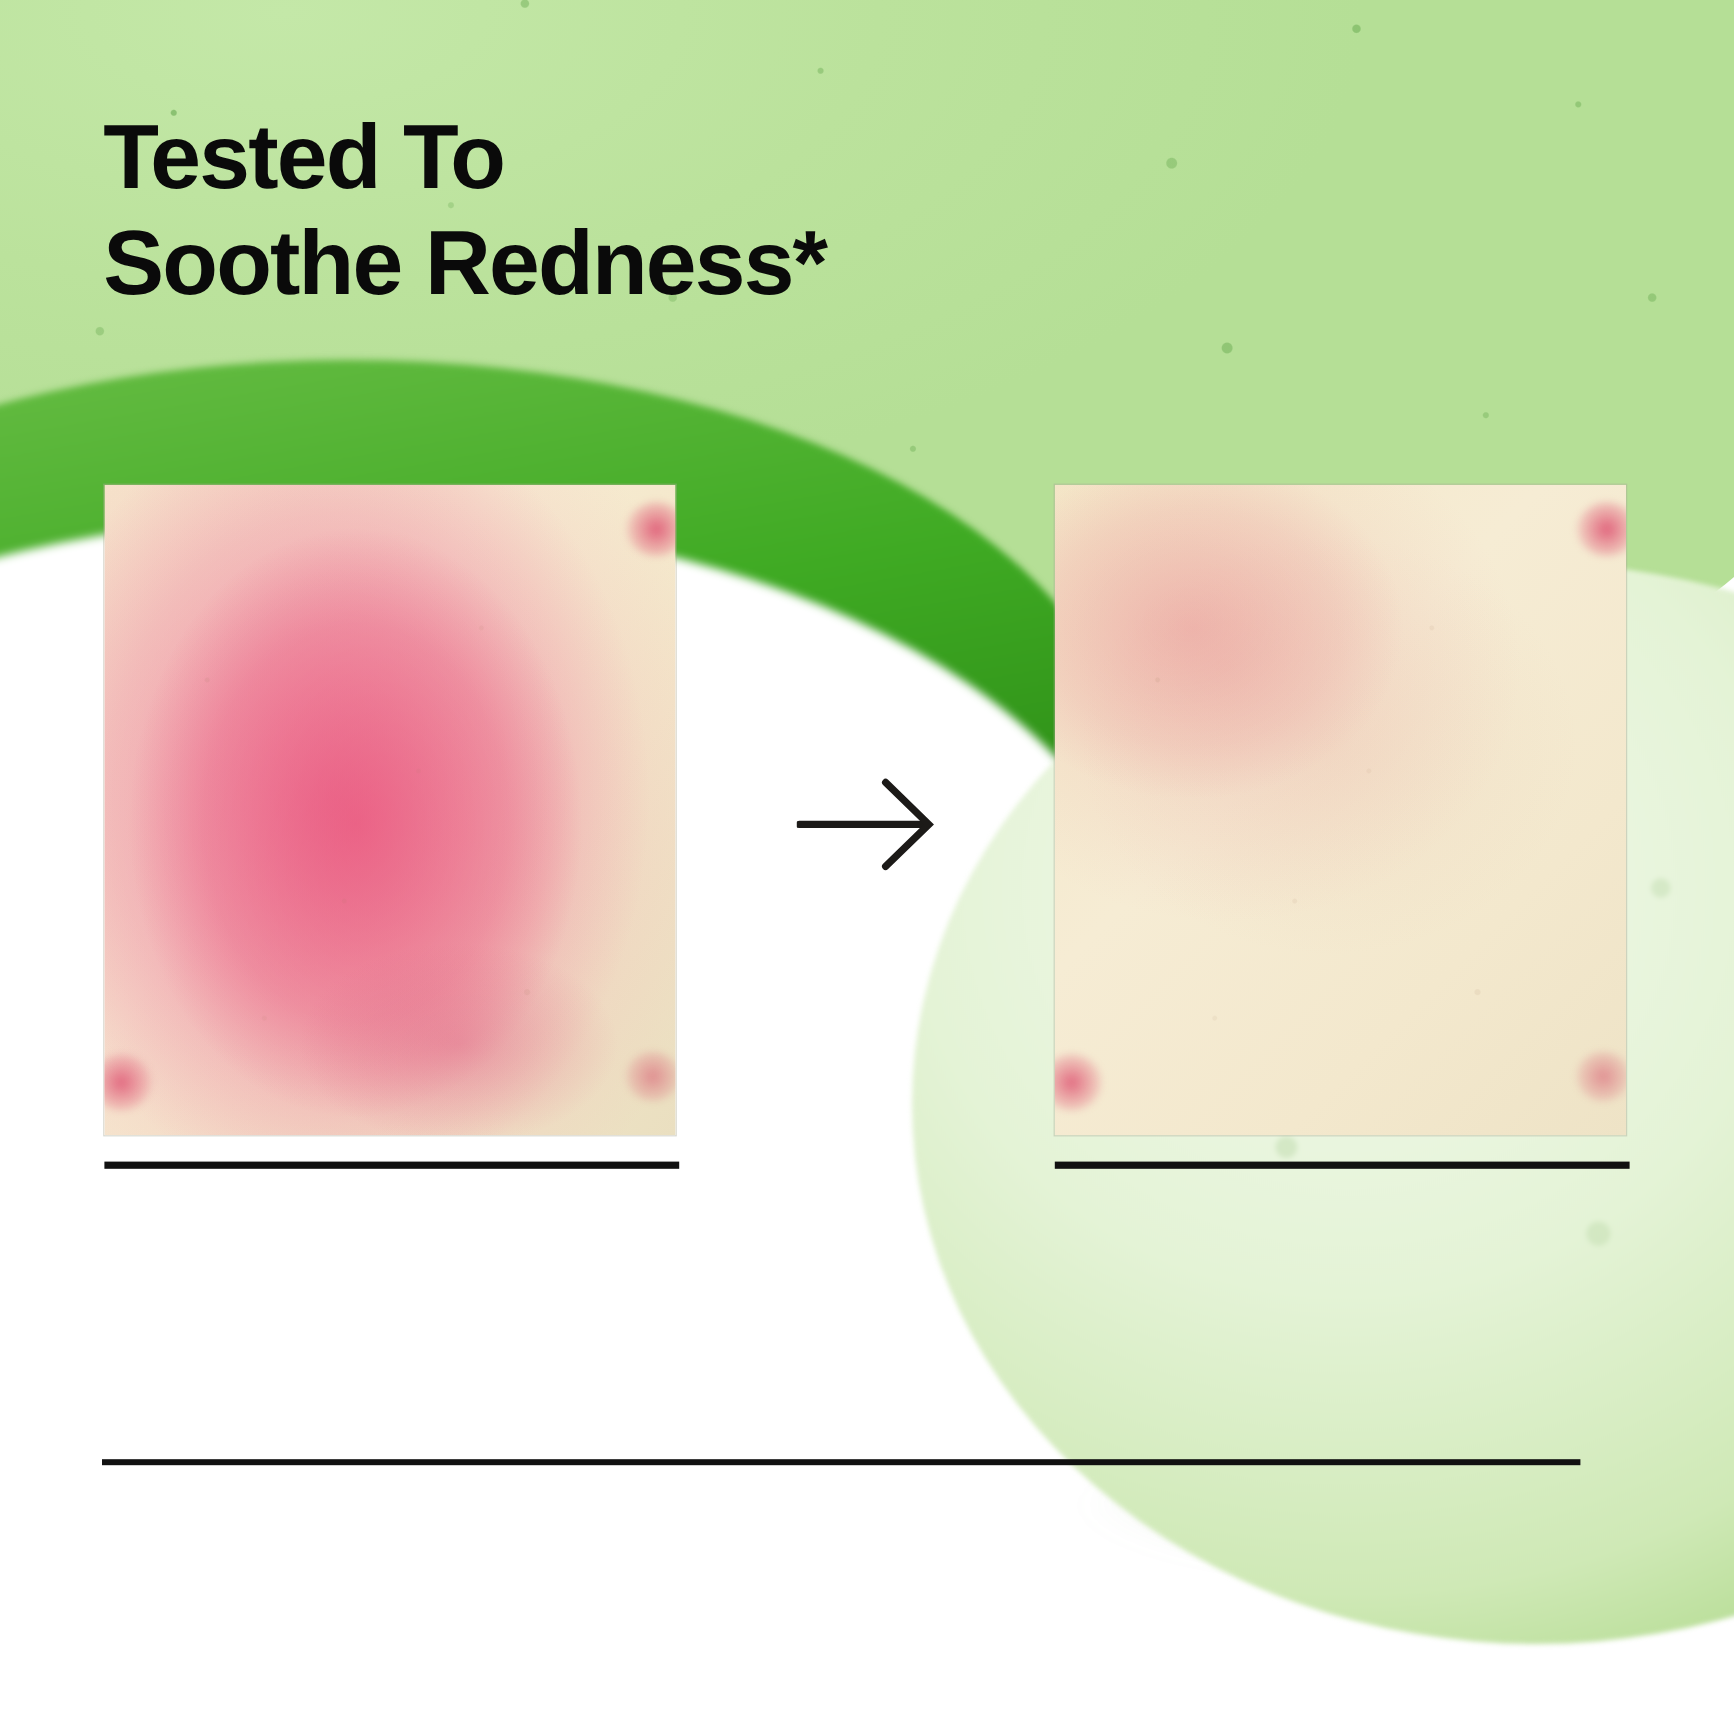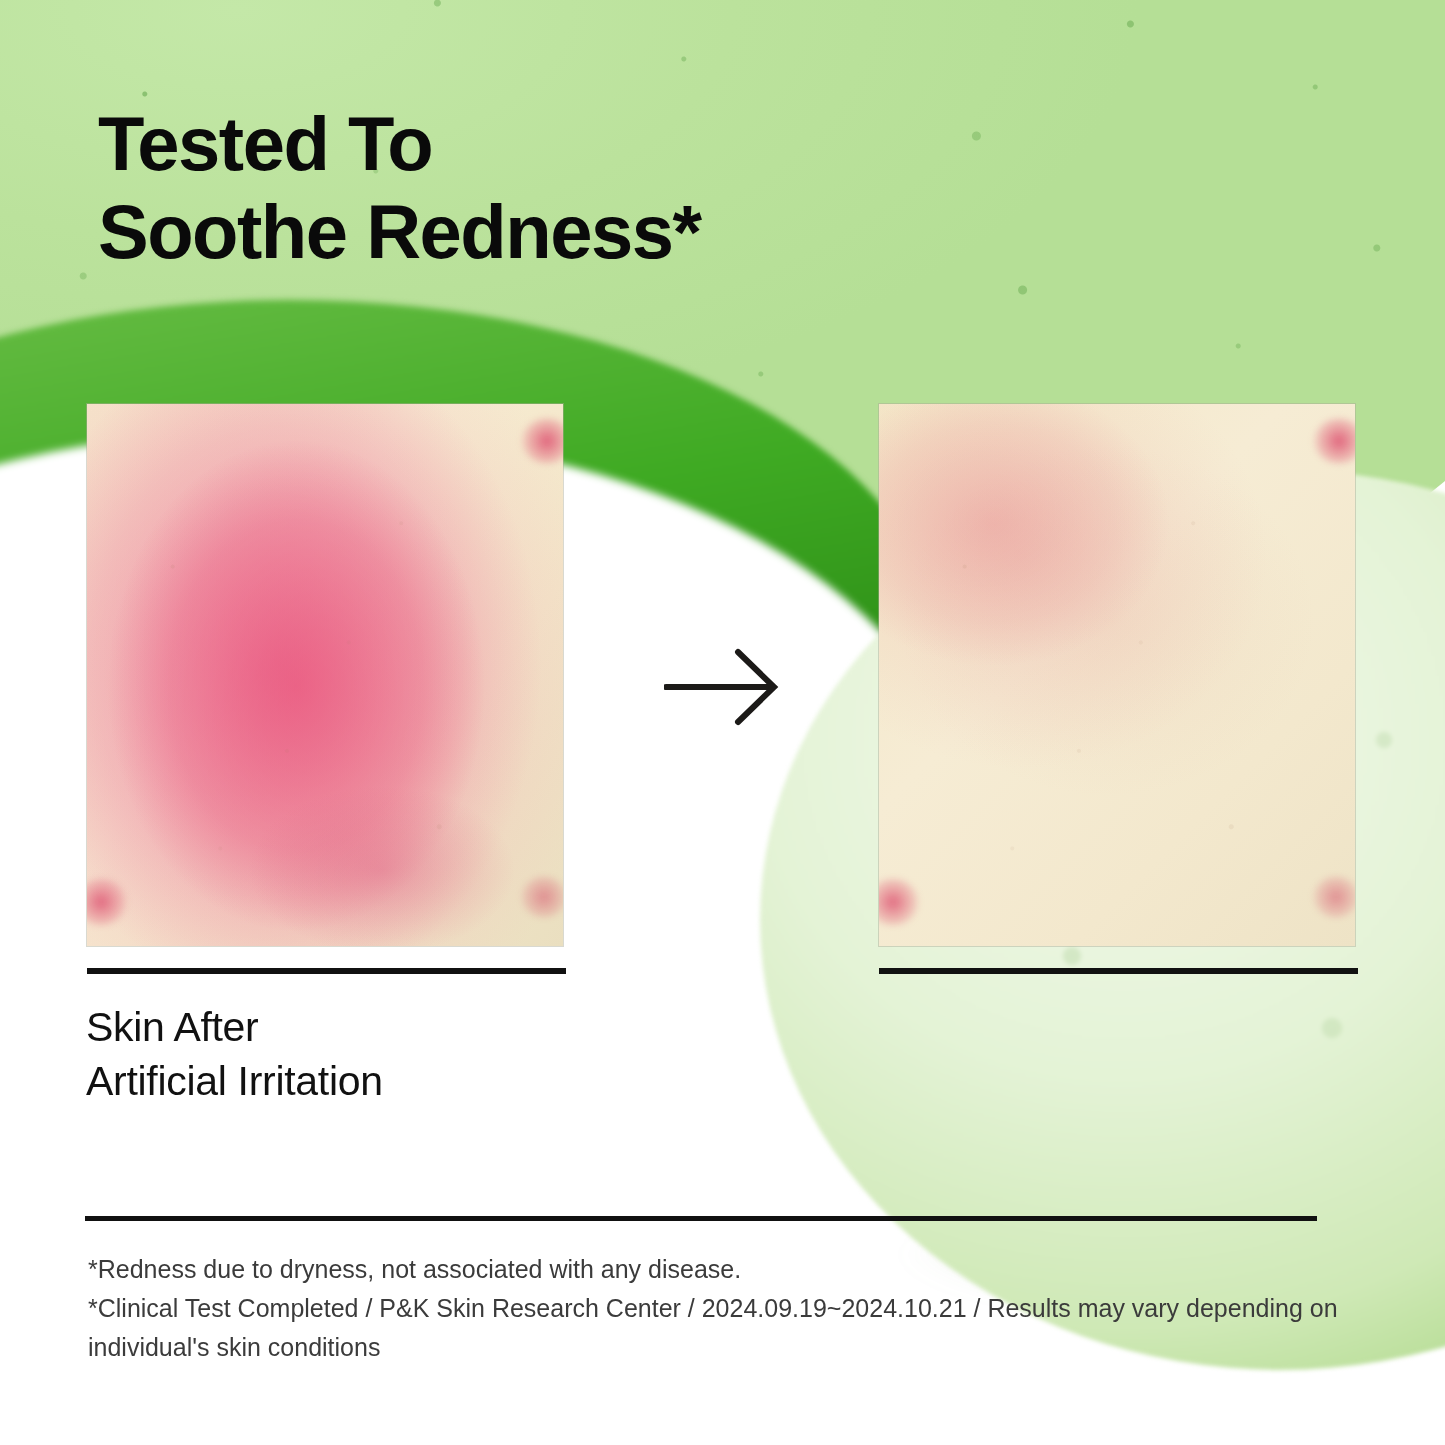--- a/index.html
+++ b/index.html
@@ -143,21 +143,21 @@
   
   .content {
     position: absolute;
     inset: 0;
   }
 
   .headline {
     position: absolute;
     left: 86px;
     top: 88px;
-    margin: 12px;
+    margin: 0;
     font-size: 76px;
     line-height: 1.16;
     font-weight: 700;
     letter-spacing: -1.5px;
     color: #0a0a0a;
     white-space: pre-line;
   }
 
   
   .photo {
@@ -300,25 +300,19 @@
       <div class="mark bl"></div>
       <div class="mark br"></div>
     </div>
 
     <svg class="arrow" viewBox="0 0 124 82">
       <path d="M2 41 H108" fill="none" stroke="#1c1a18" stroke-width="6" stroke-linecap="round"></path>
       <path d="M74 6 L110 41 L74 76" fill="none" stroke="#1c1a18" stroke-width="6" stroke-linecap="round" stroke-linejoin="miter"></path>
     </svg>
 
     <div class="caption-rule left"></div>
-    <p class="caption left">Skin After
-Artificial Irritation</p>
 
     <div class="caption-rule right"></div>
 
     <div class="footer-rule"></div>
-    <div class="footnotes">
-      <p>*Redness due to dryness, not associated with any disease.</p>
-      <p>*Clinical Test Completed / P&amp;K Skin Research Center / 2024.09.19~2024.10.21 / Results may vary depending on individual's skin conditions</p>
-    </div>
 
   </div>
 </div>
 
 </body></html>

